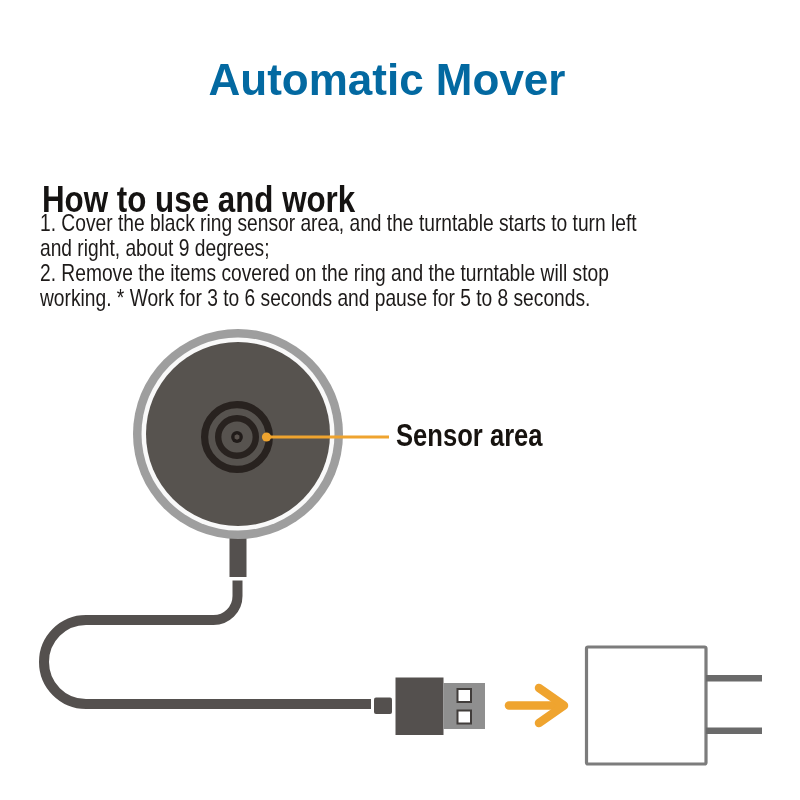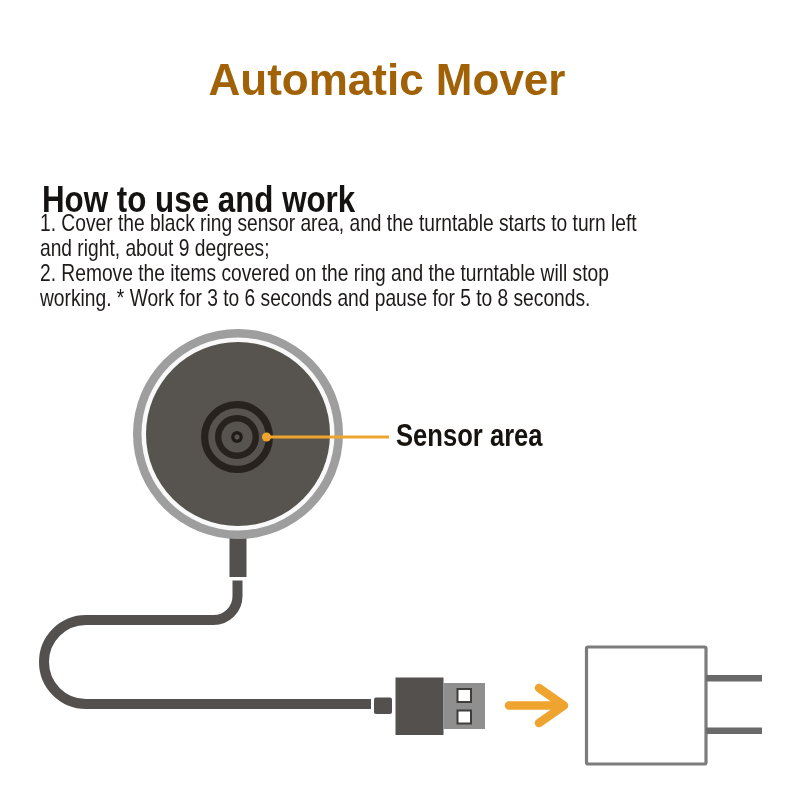--- a/index.html
+++ b/index.html
@@ -2,21 +2,21 @@
 <html><head>
 <meta charset="utf-8">
 <style>
   html, body { margin: 0; padding: 0; background: #ffffff; }
   body { width: 800px; height: 800px; font-family: "Liberation Sans", sans-serif; }
   .page { position: relative; width: 800px; height: 800px; background: #ffffff; overflow: hidden; }
 
   .title {
     position: absolute; top: 26px; left: 0; width: 774px;
     text-align: center; font-size: 44px; font-weight: 700;
-    color: #a16207; white-space: nowrap;
+    color: #0369a1; white-space: nowrap;
   }
   .heading {
     position: absolute; top: 149px; left: 42px;
     font-size: 36px; font-weight: 700; color: #151312;
     transform: scaleX(0.87); transform-origin: 0 0; white-space: nowrap;
   }
   .instructions {
     position: absolute; top: 211px; left: 40px;
     font-size: 24px; line-height: 24.9px; color: #1d1a19;
     transform: scaleX(0.80); transform-origin: 0 0;

